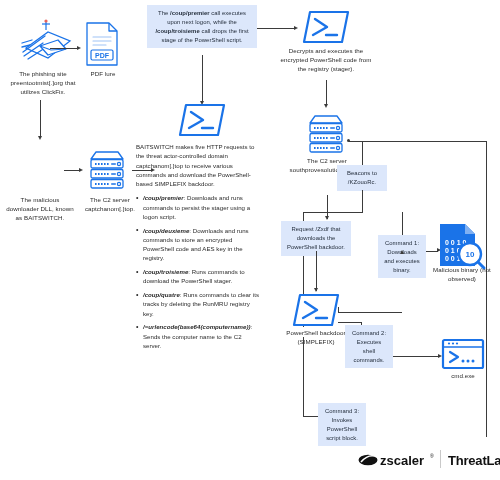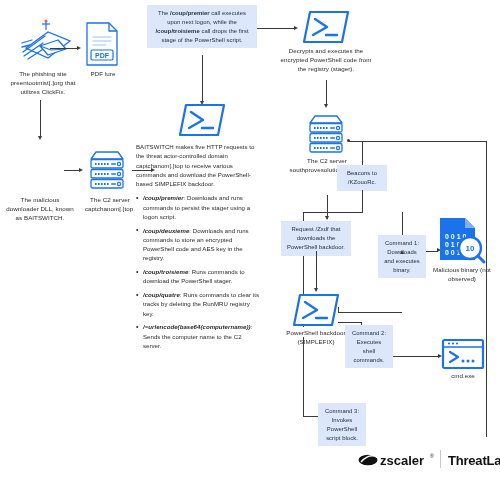--- a/index.html
+++ b/index.html
@@ -263,21 +263,21 @@
   <div class="arrow ar-down" style="left:324.5px; top:216px;"></div>
   <div class="bluebox" style="left:281px; top:221px; width:70px;">Request /Zxdf that downloads the PowerShell backdoor.</div>
   <div class="ln lnv" style="left:316px; top:251px; height:40px;"></div>
   <div class="arrow ar-down" style="left:313.5px; top:288px;"></div>
 
   <div class="bluebox" style="left:378px; top:235px; width:48px;">Command 1: Downloads and executes binary.</div>
   <div class="ln lnh" style="left:426px; top:250.5px; width:12px;"></div>
   <div class="arrow ar-right" style="left:437px; top:248px;"></div>
   <div class="ln lnv" style="left:402px; top:212px; height:23px;"></div>
 
-  <div class="node" style="left:437px; top:216px;">
+  <div class="node" style="left:437px; top:222px;">
     <svg width="48" height="48" viewBox="0 0 48 48">
       <path d="M3 2 H28 L38 12 V44 H3 Z" fill="#1a73e8"></path>
       <path d="M28 2 V12 H38 Z" fill="#7fb0f2"></path>
       <g fill="#ffffff" font-family="Liberation Sans, sans-serif" font-size="7" font-weight="700">
         <text x="8" y="23">0 0 1 0</text>
         <text x="8" y="31">0 1 0</text>
         <text x="8" y="39">0 0 1 0</text>
       </g>
       <circle cx="33" cy="32" r="11" fill="#ffffff" stroke="#1a73e8" stroke-width="2.4"></circle>
       <g fill="#1a73e8" font-family="Liberation Sans, sans-serif" font-size="8" font-weight="700">

